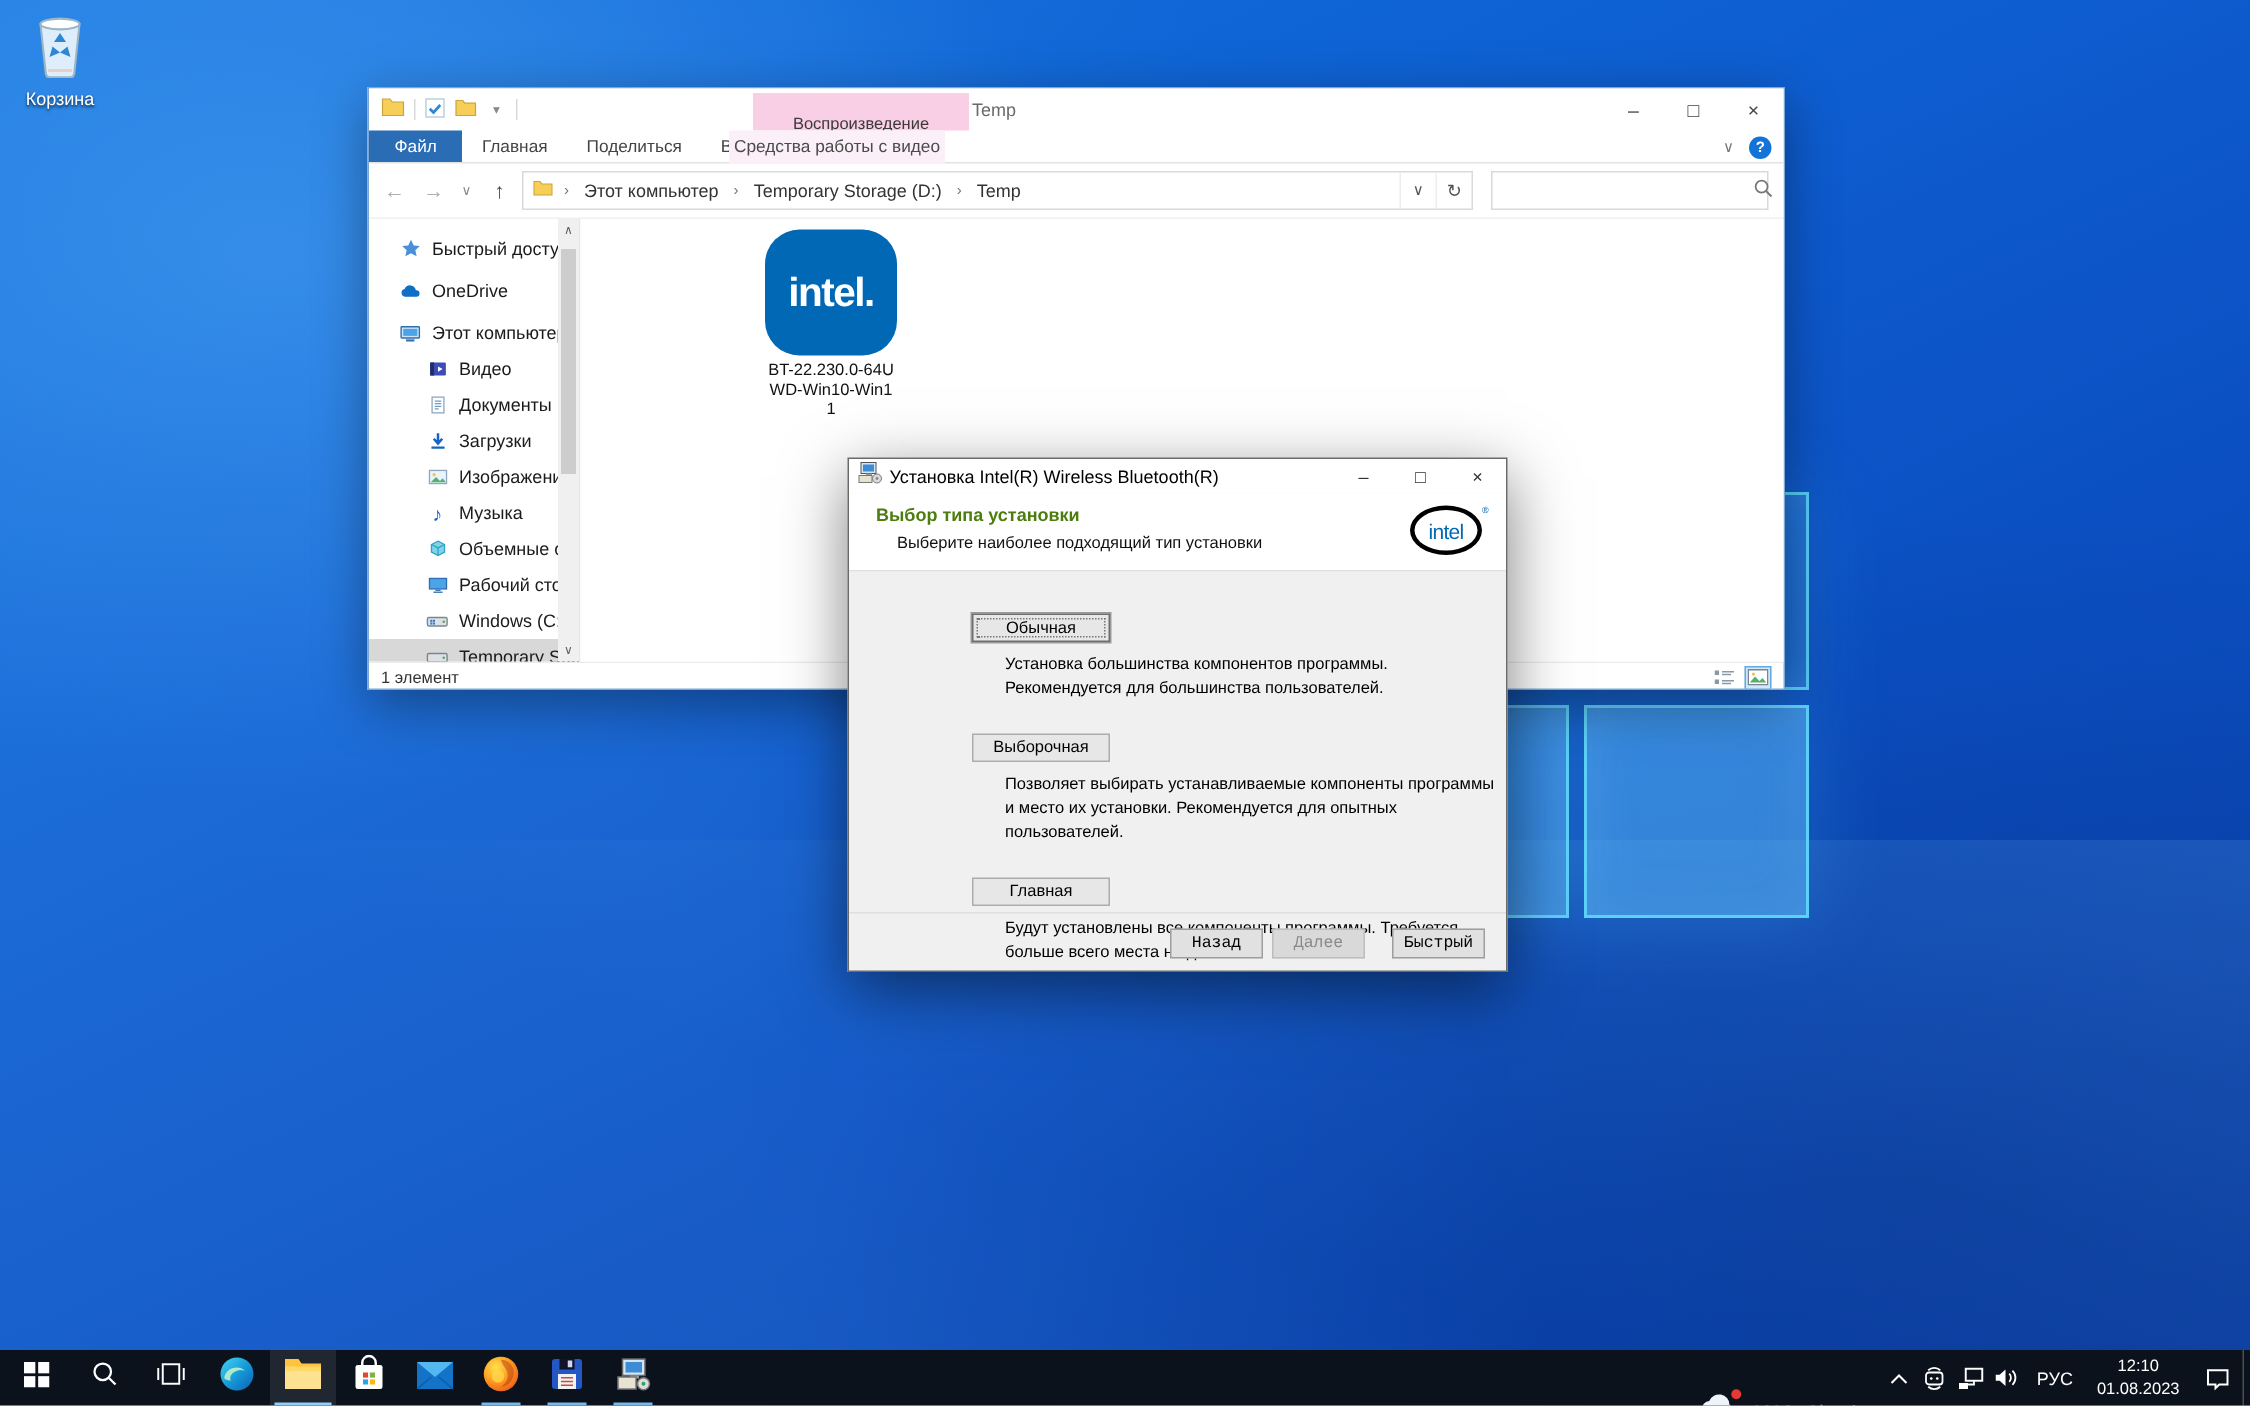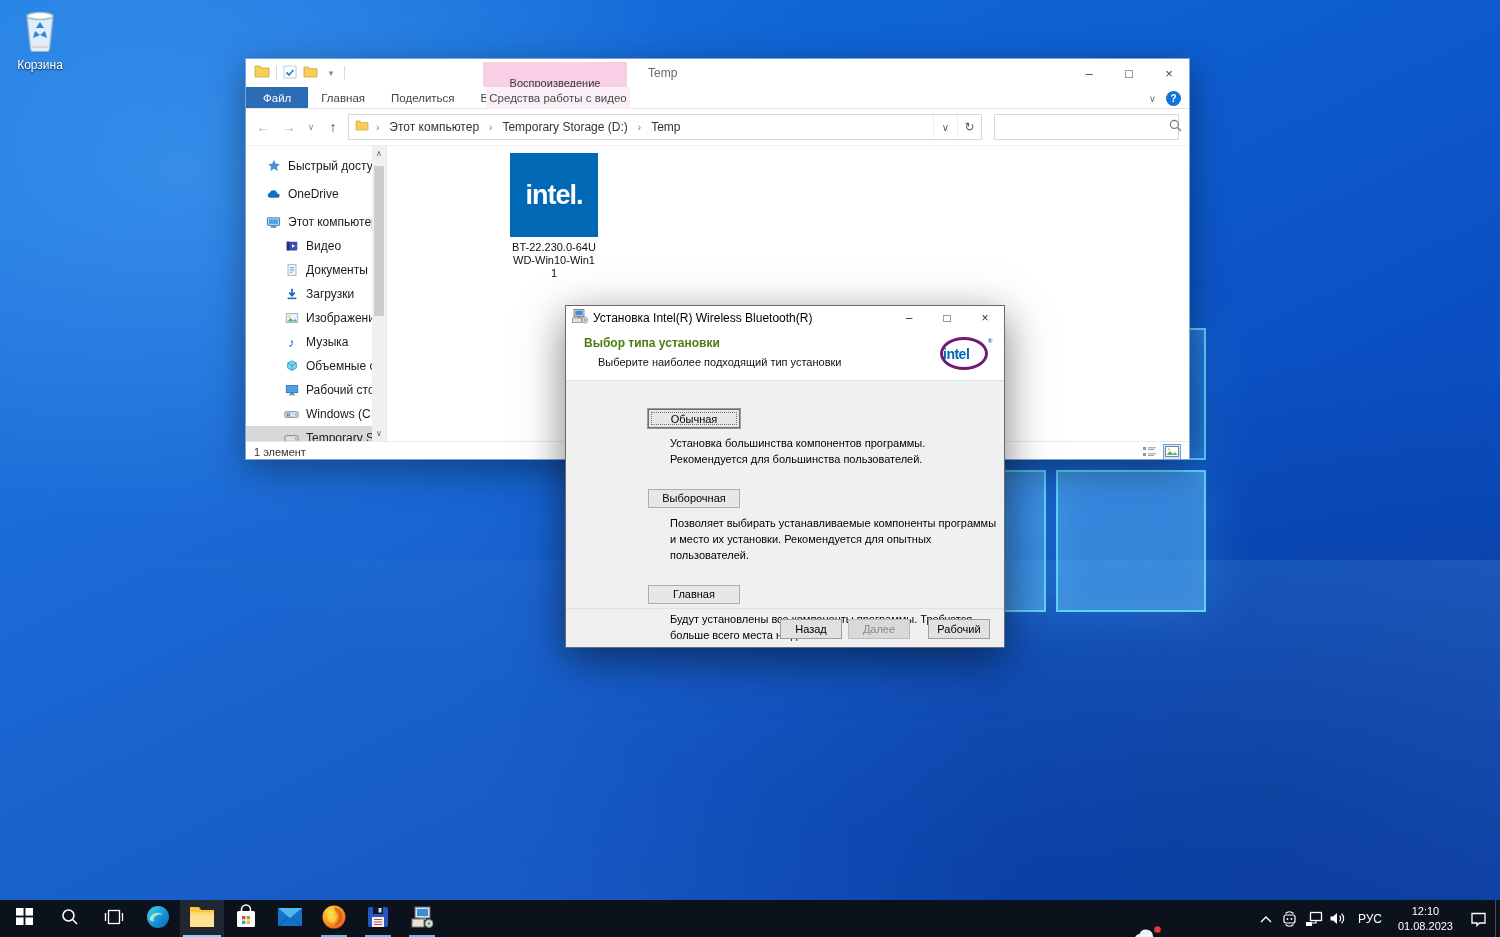--- a/index.html
+++ b/index.html
@@ -31,21 +31,21 @@
   .capt-btn { width:40px; height:100%; display:flex; align-items:center; justify-content:center;
     font-size:13px; color:#444; }
   .capt-btn.disabled { color:#c9c9c9; }
 
   
   .explorer { position:absolute; left:245px; top:58px; width:945px; height:402px; background:#fff;
     border:1px solid #7aa7d6; box-shadow:0 10px 34px rgba(0,0,0,.38); z-index:2; font-size:12px; }
   .ex-titlebar { position:relative; height:28px; background:#fff; display:flex; align-items:center; }
   .ex-qat { display:flex; align-items:center; gap:6px; padding-left:8px; height:100%; }
   .qat-sep { width:1px; height:14px; background:#d9d9d9; }
-  .ex-ctx-header { position:absolute; left:237px; top:3px; width:144px; height:42px; background:#f8cfe4;
+  .ex-ctx-header { position:absolute; left:256px; top:3px; width:144px; height:42px; background:#f8cfe4;
     display:flex; align-items:center; justify-content:center; font-size:11px; color:#3a3a3a; }
   .ex-title { position:absolute; left:402px; top:0; height:28px; display:flex; align-items:center;
     color:#6a6a6a; font-size:12px; }
   .ex-caption { position:absolute; right:0; top:0; height:28px; display:flex; }
   .ex-tabs { position:relative; height:22px; background:#fff; display:flex; align-items:stretch;
     border-bottom:1px solid #e3e3e3; font-size:11.5px; color:#444; }
   .tab { display:flex; align-items:center; padding:0 13px; }
   .tab-file { background:#2a6db4; color:#fff; padding:0 17px; }
   .tab-ctx { position:absolute; left:240px; top:0; width:144px; height:22px; background:#fbf0f7;
     display:flex; align-items:center; justify-content:center; color:#4a4a4a; }
@@ -80,54 +80,54 @@
   .music-glyph { color:#1565c0; font-size:13px; }
   .sb-scroll { position:absolute; right:0; top:0; width:14px; height:100%; background:#f0f0f0; }
   .sb-arrow { position:absolute; left:0; width:14px; height:15px; display:flex; align-items:center;
     justify-content:center; font-size:8px; color:#606060; }
   .sb-arrow.up { top:0; } .sb-arrow.down { bottom:0; }
   .sb-thumb { position:absolute; left:2px; top:20px; width:10px; height:150px; background:#cdcdcd; }
   .content { flex:1; position:relative; background:#fff; }
   .file-tile { position:absolute; left:112px; top:7px; width:110px; text-align:center; }
   .intel-tile { width:88px; height:84px; margin:0 auto; background:#0068b5; color:#fff;
     display:flex; align-items:center; justify-content:center; font-size:27px; font-weight:600;
-    letter-spacing:-1px; }
+    letter-spacing:-1px;border-radius:23px; }
   .file-name { margin-top:4px; font-size:11px; color:#111; line-height:1.2; white-space:pre-line; }
   .ex-status { height:20px; border-top:1px solid #ebebeb; display:flex; align-items:center;
     padding:0 8px; font-size:11px; color:#333; }
   .view-toggles { margin-left:auto; display:flex; gap:4px; align-items:center; }
   .vt { width:18px; height:16px; display:flex; align-items:center; justify-content:center; }
   .vt.selected { background:#d3e9fb; border:1px solid #66a7dd; }
 
   
   .dialog { position:absolute; left:565px; top:305px; width:440px; height:343px; background:#f0f0f0;
     border:1px solid #6a6a6a; box-shadow:0 12px 40px rgba(0,0,0,.5); z-index:3; }
   .dlg-titlebar { height:23px; background:#fff; display:flex; align-items:center; padding-left:6px; gap:5px; }
   .dlg-title { font-size:12px; color:#000;text-align:right; }
   .dlg-caption { margin-left:auto; display:flex; height:100%; }
   .dlg-caption .capt-btn { width:38px; font-size:12px; color:#333; }
   .dlg-header { position:relative; height:52px; background:#fff; border-bottom:1px solid #dfdfdf;
     padding:7px 0 0 18px; }
   .dlg-heading { font-size:12px; font-weight:bold; color:#4d7c0f; }
   .dlg-subheading { font-size:11px; color:#111; margin:6px 12px 0 14px; }
   .intel-logo { position:absolute; right:16px; top:8px; width:48px; height:33px;
-    border:3px solid #701a75; border-radius:50%; display:flex; align-items:center; 
-    color:#0068b5; font-size:14px; font-weight:700; letter-spacing:-0.5px; }
+    border:3px solid #000000; border-radius:50%; display:flex; align-items:center; justify-content:center;
+    color:#0068b5; font-size:14px; font-weight:400; letter-spacing:-0.5px; }
   .intel-logo sup { font-size:6px; position:absolute; right:-7px; top:-2px; }
   .dlg-body { height:227px; padding:28px 0 0 50px;margin-left:32px; }
   .opt { margin-bottom:21px; }
   .opt-btn { width:92px; height:19px; background:#e7e7e7; border:1px solid #adadad; font-size:11px;
     color:#000; font-family:"Liberation Sans", sans-serif; display:block; }
   .opt-btn.default { border:1px solid #6e6e6e; outline:1px dotted #777; outline-offset:-4px;
     box-shadow:0 0 0 1px #9a9a9a; }
   .opt-desc { margin:8px 0 0 22px; font-size:11px; color:#000; line-height:1.45; width:332px; }
   .dlg-footer { height:40px; border-top:1px solid #dfdfdf; display:flex; align-items:center;
     justify-content:flex-end; padding-right:14px; gap:6px; }
   .dlg-btn { width:62px; height:20px; background:#e1e1e1; border:1px solid #9e9e9e; font-size:11px;
-    color:#000; font-family:Liberation Sans, sans-serif; }
+    color:#000; font-family:Liberation Mono, monospace; }
   .dlg-btn.disabled { background:#d9d9d9; border-color:#bdbdbd; color:#8a8a8a; }
   .dlg-btn.cancel { margin-left:12px; }
 
   
   .taskbar { position:absolute; left:0; bottom:0; width:1500px; height:37px; background:#0c121c;
     display:flex; align-items:stretch; z-index:5; }
   .tb-btn { position:relative; width:44px; display:flex; align-items:center; justify-content:center; }
   .tb-btn.start { width:48px; }
   .tb-btn.open::after { content:""; position:absolute; bottom:0; left:9px; right:9px; height:2px;
     background:#76b9ed; }
@@ -441,21 +441,21 @@
     </div>
     <div class="opt">
       <button class="opt-btn">Главная</button>
       <div class="opt-desc">Будут установлены все компоненты программы. Требуется больше всего места на диске.</div>
     </div>
   </div>
 
   <div class="dlg-footer">
     <button class="dlg-btn">Назад</button>
     <button class="dlg-btn disabled">Далее</button>
-    <button class="dlg-btn cancel">Рабочий</button>
+    <button class="dlg-btn cancel">Быстрый</button>
   </div>
 </div>
 
 <div class="taskbar">
   <div class="tb-btn start">
     <span>
       <svg width="17" height="17" viewBox="0 0 18 18" fill="#fff">
           <rect width="8" height="8"></rect>
           <rect x="10" width="8" height="8"></rect>
           <rect y="10" width="8" height="8"></rect>

